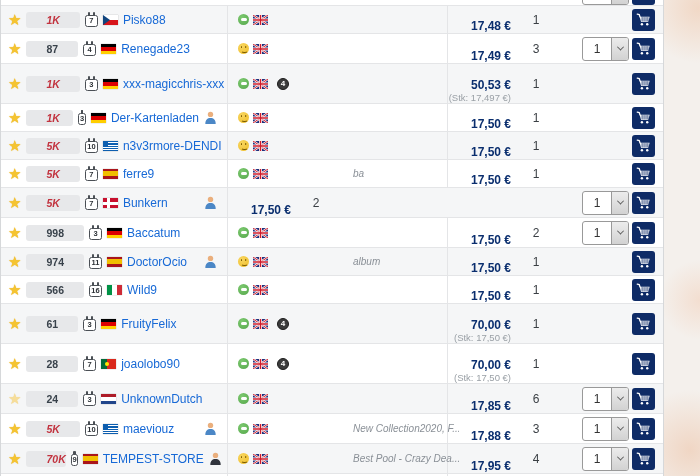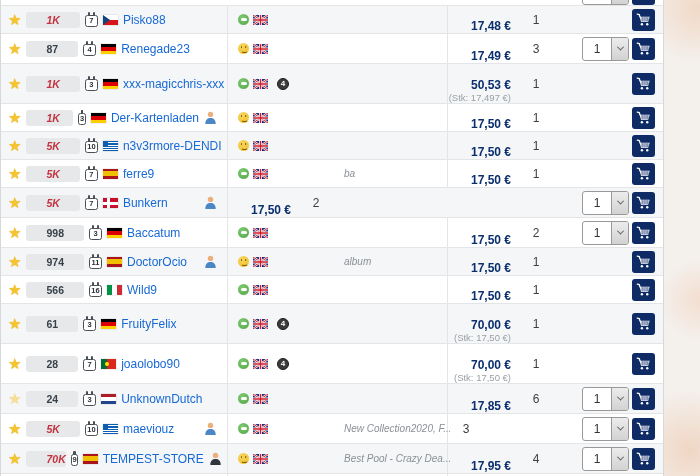--- a/index.html
+++ b/index.html
@@ -59,21 +59,21 @@
   .cond-green::after { content:""; position:absolute; left:2.5px; top:4px; width:6px; height:3px; border-radius:2px; background:#fff; }
   .cond-yellow { background:radial-gradient(circle at 35% 30%, #f8d55e, #efbe2a); }
   .cond-yellow::before { content:""; position:absolute; left:2.5px; top:3px; width:1.8px; height:1.8px; border-radius:50%;
                          background:#7a5b00; box-shadow:4.2px 0 0 #7a5b00; }
   .cond-yellow::after { content:""; position:absolute; left:2.8px; top:4.5px; width:5px; height:3.5px;
                         border:1.2px solid transparent; border-bottom-color:#7a5b00; border-radius:50%; }
   .lang { line-height:0; flex:none; }
   .playset { width:12px; height:12px; border-radius:50%; background:#3b3b3b; border:1.5px solid #1d1d1d;
              color:#fff; font-size:8px; font-weight:bold; display:flex; align-items:center; justify-content:center;
              margin-left:5px; flex:none; }
-  .comment { position:absolute; left:116px; width:106px; overflow:hidden; white-space:nowrap;
+  .comment { position:absolute; left:125px; width:106px; overflow:hidden; white-space:nowrap;
              font-style:italic; font-size:10px; color:#8a9097; }
 
   .price { font-size:12px; font-weight:bold; color:#0a2e6e; white-space:nowrap; }
   .price-sub { font-size:9.5px; color:#9aa0a6; white-space:nowrap; }
 
   .qsel { display:flex; height:24px; border:1px solid #999; border-radius:3px; overflow:hidden; background:#fff; cursor:pointer; }
   .qval { width:28px; display:flex; align-items:center; justify-content:center; font-size:12px; color:#333; }
   .qarr { width:17px; background:linear-gradient(#ececec, #d2d2d2); border-left:1px solid #999;
           display:flex; align-items:center; justify-content:center; }
   .qarr i { width:5px; height:5px; border-right:1.5px solid #5a5a5a; border-bottom:1.5px solid #5a5a5a;
@@ -752,20 +752,24 @@
           <path d="M0,0 L60,40 M60,0 L0,40" stroke="#cf1b2b" stroke-width="4"></path>
           <rect x="24" width="12" height="40" fill="#fff"></rect>
               <rect y="14" width="60" height="12" fill="#fff"></rect>
           <rect x="27" width="6" height="40" fill="#cf1b2b"></rect>
               <rect y="17" width="60" height="6" fill="#cf1b2b"></rect>
         </svg>
       </span>
 
       <span class="comment">New Collection2020, F...</span>
     </div>
+    <div class="cell c-price">
+      <span class="price">17,88 €</span>
+
+    </div>
     <div class="cell c-qty">
       <span>3</span>
     </div>
     <div class="cell c-ctrl">
       <span class="qsel">
         <span class="qval">1</span>
         <span class="qarr">
               <i></i>
             </span>
       </span>

